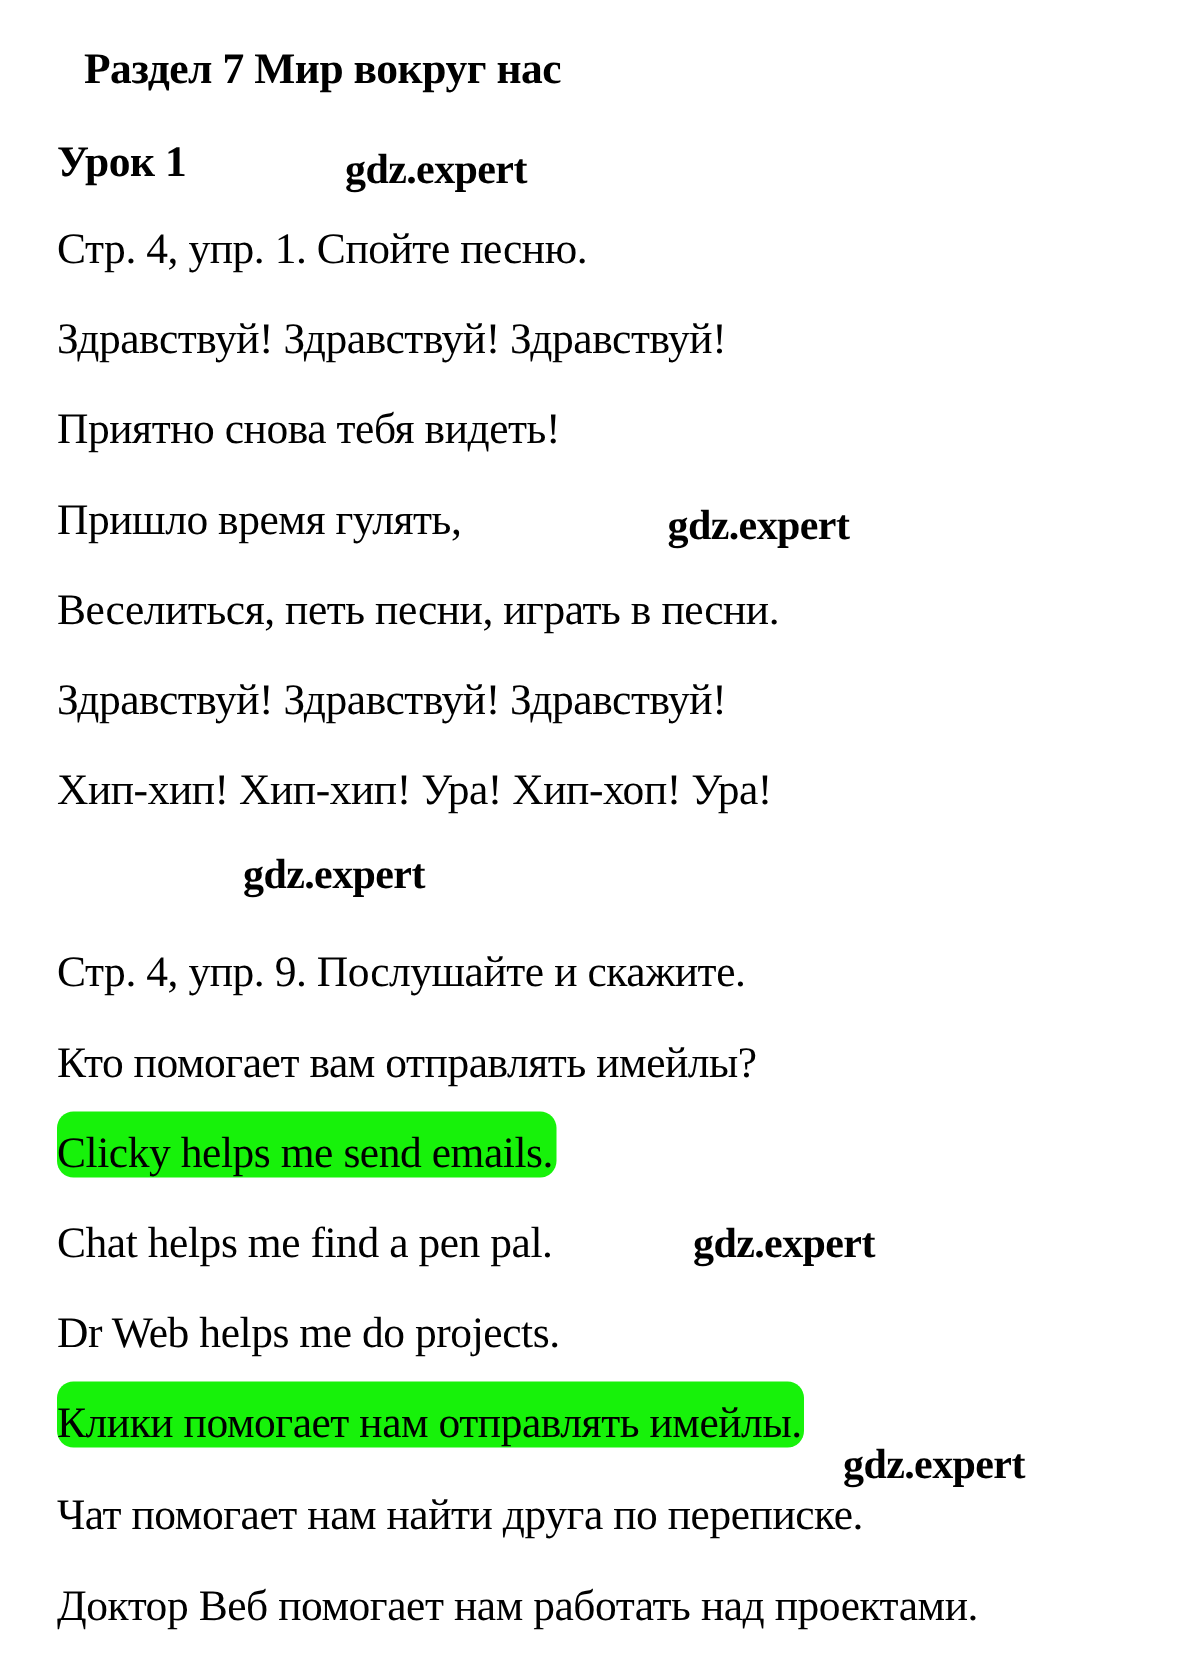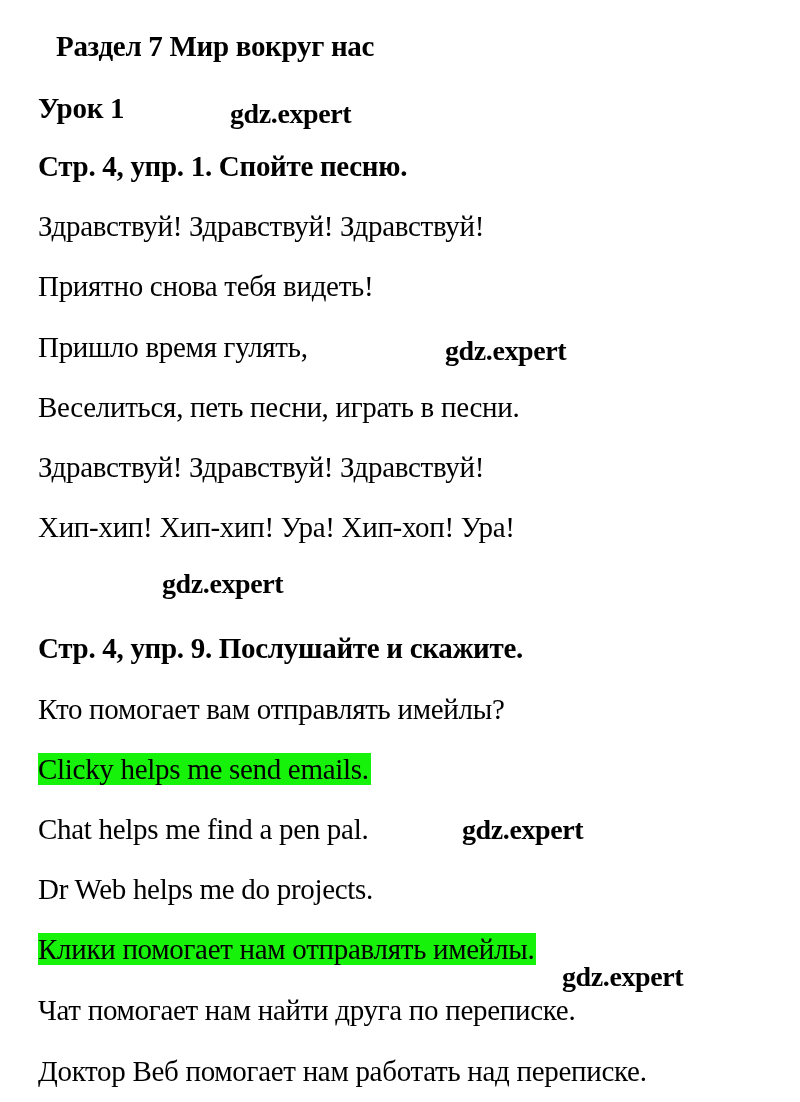--- a/index.html
+++ b/index.html
@@ -4,24 +4,24 @@
   <style>
     html, body { margin: 0; padding: 0; background: #ffffff; }
     body {
       width: 800px; height: 1102px; position: relative; overflow: hidden;
       font-family: "Liberation Serif", "DejaVu Serif", serif; color: #000;
     }
     .line {
       position: absolute; left: 38px; white-space: nowrap;
       font-size: 29px; line-height: 36px; letter-spacing: -0.3px;
     }
-    .bold { font-weight: bold; }
+    .bold { font-weight: normal; }
     .section-title { left: 56px; top: 28px; font-size: 29px; font-weight: bold; }
     .lesson { top: 90px; font-weight: bold; font-size: 29px; }
-    .hl { background: #17f20a; padding: 0 2px 0 0; }
+    .hl { background: #17f20a; padding: 12px 2px 0 0; border-radius: 11px; }
     .wm {
       position: absolute; font-weight: bold; font-size: 28px; line-height: 44px;
       white-space: nowrap; letter-spacing: -0.4px;
     }
   </style>
 </head>
 <body>
 
 <div class="line section-title">Раздел 7 Мир вокруг нас</div>
 <div class="line lesson">Урок 1</div>
@@ -39,13 +39,13 @@
 
 <div class="line bold" style="top:630px;">Стр. 4, упр. 9. Послушайте и скажите.</div>
 <div class="line" style="top:691px;">Кто помогает вам отправлять имейлы?</div>
 <div class="line" style="top:751px;"><span class="hl">Clicky helps me send emails.</span></div>
 <div class="line" style="top:811px;">Chat helps me find a pen pal.</div>
 <div class="wm" style="left:462px; top:808px;">gdz.expert</div>
 <div class="line" style="top:871px;">Dr Web helps me do projects.</div>
 <div class="line" style="top:931px;"><span class="hl">Клики помогает нам отправлять имейлы.</span></div>
 <div class="wm" style="left:562px; top:955px;">gdz.expert</div>
 <div class="line" style="top:992px;">Чат помогает нам найти друга по переписке.</div>
-<div class="line" style="top:1053px;">Доктор Веб помогает нам работать над переписке.</div>
+<div class="line" style="top:1053px;">Доктор Веб помогает нам работать над проектами.</div>
 
 </body></html>

